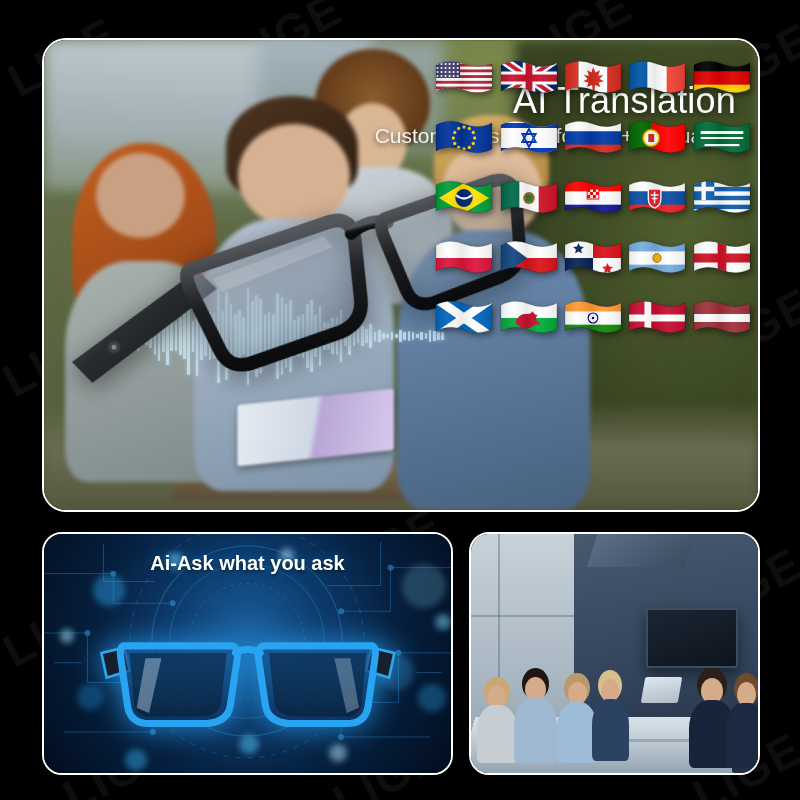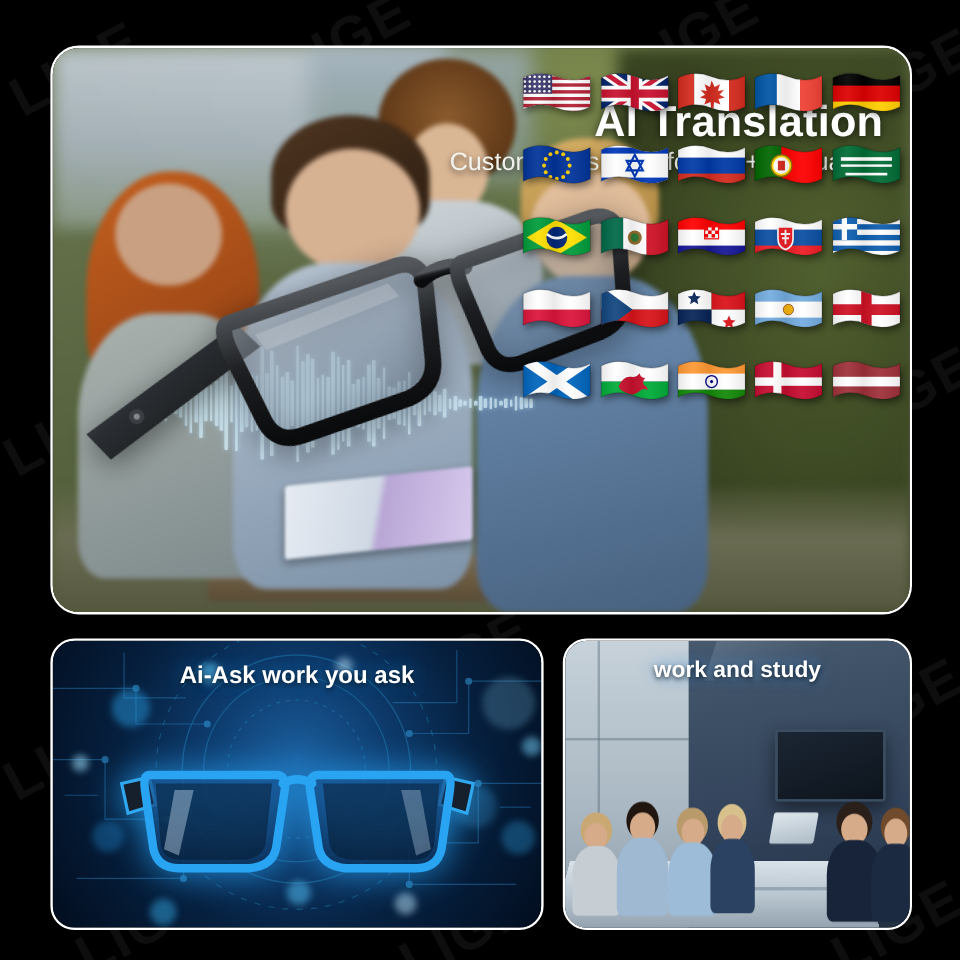--- a/index.html
+++ b/index.html
@@ -133,21 +133,21 @@
   .wave i { display:block; flex:1 1 auto; background:#cfe9f5; border-radius:1px;
             box-shadow:0 0 4px rgba(190,230,250,.75); }
 
   
   .glasses-main { position:absolute; left:3%; top:28%; width:68%; height:60%;
                   transform: rotate(-14deg); filter: drop-shadow(0 6px 12px rgba(0,0,0,.45)); }
 
   
   .headline { position:absolute; right:22px; top:42px; text-align:right; }
   .headline .h1 {
-    font-size: 36px; font-weight: 700; color:#ffffff; letter-spacing:.2px;
+    font-size: 36px; font-weight: 400; color:#ffffff; letter-spacing:.2px;
     text-shadow: 0 2px 6px rgba(0,0,0,.55), 0 0 18px rgba(0,0,0,.35);
     line-height:1.05;
   }
   .headline .h2 {
     margin-top:4px; font-size:21px; font-weight:400; color:#f3f3ee;
     text-shadow: 0 2px 5px rgba(0,0,0,.6);
   }
 
   
   .flags {
@@ -929,21 +929,21 @@
 
       <path d="M156 26 Q170 18 184 26" fill="none" stroke="#29a4f2" stroke-width="8" stroke-linecap="round"></path>
 
       <path d="M36 26 H146 L140 82 Q138 96 120 98 H60 Q44 98 41 84 Z" fill="rgba(6,18,34,.45)"></path>
       <path d="M304 26 H194 L200 82 Q202 96 220 98 H280 Q296 98 299 84 Z" fill="rgba(6,18,34,.45)"></path>
 
       <path d="M54 32 L72 32 L58 94 L44 88 Z" fill="rgba(220,240,255,.38)"></path>
       <path d="M286 32 L268 32 L282 94 L296 88 Z" fill="rgba(220,240,255,.3)"></path>
     </svg>
 
-    <div class="ai-title">Ai-Ask work you ask</div>
+    <div class="ai-title">Ai-Ask what you ask</div>
   </div>
 
   <div class="panel" id="panel-meet">
     <div class="mt-bg"></div>
     <div class="mt-wallL"></div>
     <div class="mt-wallR"></div>
     <div class="mt-ceil"></div>
     <div class="mt-tv"></div>
     <div class="mt-table"></div>
     <div id="mt-people">
@@ -973,21 +973,20 @@
           <div class="b" style="left:0;top:32%;width:100%;height:68%;background:#18243a;"></div>
         </div>
         <div class="mtp" style="left: 89%; top: 58%; width: 14%; height: 40%;">
           <div class="h" style="left:18%;top:0;width:64%;height:34%;background:#6f4a2c;"></div>
           <div class="h" style="left:26%;top:10%;width:48%;height:26%;background:#d6ab8a;"></div>
           <div class="b" style="left:0;top:32%;width:100%;height:68%;background:#1b2a40;"></div>
         </div>
       </div>
     <div class="mt-laptop" style="left:60%;top:60%;width:13%;height:11%;"></div>
     <div class="mt-title">
-      <div>work and study</div>
     </div>
   </div>
 </div>
 
 <svg width="0" height="0" style="position:absolute">
       <defs>
         <linearGradient id="shade" x1="0" y1="0" x2="1" y2="0">
           <stop offset="0%" stop-color="#000" stop-opacity=".35"></stop>
           <stop offset="22%" stop-color="#fff" stop-opacity=".25"></stop>
           <stop offset="46%" stop-color="#000" stop-opacity=".30"></stop>

